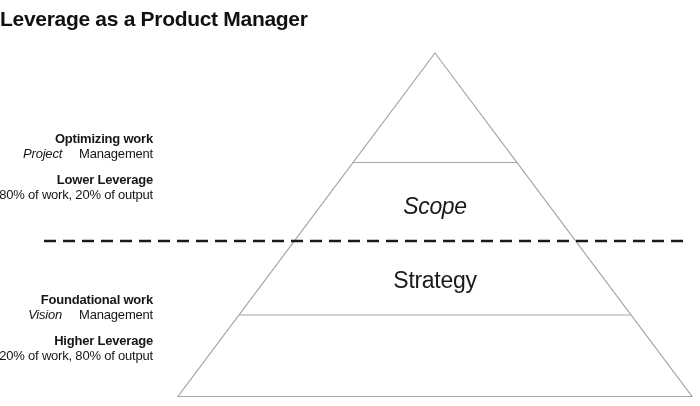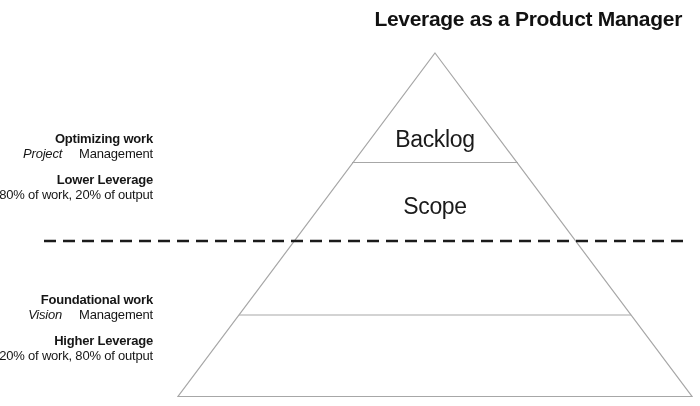--- a/index.html
+++ b/index.html
@@ -17,21 +17,21 @@
     overflow: hidden;
   }
   .title {
     position: absolute;
     top: 7px;
     left: 0;
     width: 700px;
     box-sizing: border-box;
     padding-right: 18px;
     margin: 0;
-    text-align: right;
+    text-align: left;
     font-size: 21px;
     font-weight: bold;
     letter-spacing: -0.3px;
     color: #111111;
   }
   .pyramid-svg {
     position: absolute;
     top: 0;
     left: 0;
   }
@@ -40,21 +40,21 @@
     left: 285px;
     width: 300px;
     text-align: center;
     font-size: 23px;
     line-height: 28px;
     font-weight: 400;
     letter-spacing: -0.3px;
     color: #1a1a1a;
   }
   .section-label.s0 { top: 125px; }
-  .section-label.s1 { top: 192px; }
+  .section-label.s1 { top: 192px; font-style: italic; }
   .section-label.s2 { top: 266px; }
   .section-label.s3 { top: 342px; }
   .annotation {
     position: absolute;
     right: 547px;
     width: 220px;
     text-align: right;
     font-size: 13px;
     line-height: 15px;
     letter-spacing: -0.2px;
@@ -75,22 +75,22 @@
 
   <h1 class="title">Leverage as a Product Manager</h1>
 
   <svg class="pyramid-svg" width="700" height="406" viewBox="0 0 700 406">
     <polygon points="435,53 692,396.5 178,396.5" fill="none" stroke="#a7a7a7" stroke-width="1.2"></polygon>
     <line x1="352" y1="162.5" x2="518" y2="162.5" stroke="#a7a7a7" stroke-width="1.2"></line>
     <line x1="239" y1="315" x2="631" y2="315" stroke="#a7a7a7" stroke-width="1.2"></line>
     <line x1="44" y1="241" x2="688" y2="241" stroke="#1b1b1b" stroke-width="2.4" stroke-dasharray="12 7"></line>
   </svg>
 
-  <div class="section-label s0">Backlog</div>
   <div class="section-label s1">Scope</div>
+  <div class="section-label s2">Strategy</div>
 
   <div class="annotation upper">
     <p class="bold">Optimizing work</p>
     <p><em>Project</em><span>Management</span></p>
     <p class="bold gap">Lower Leverage</p>
     <p>80% of work, 20% of output</p>
   </div>
 
   <div class="annotation lower">
     <p class="bold">Foundational work</p>

